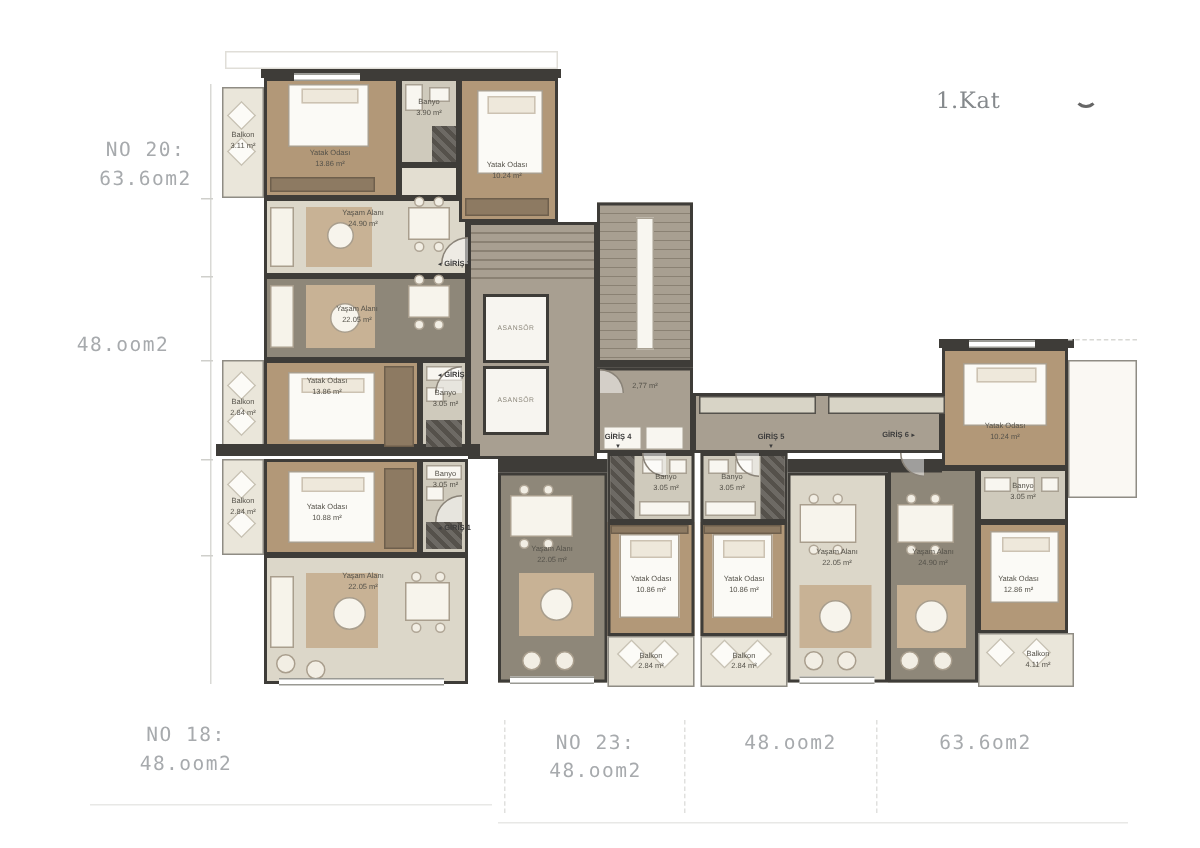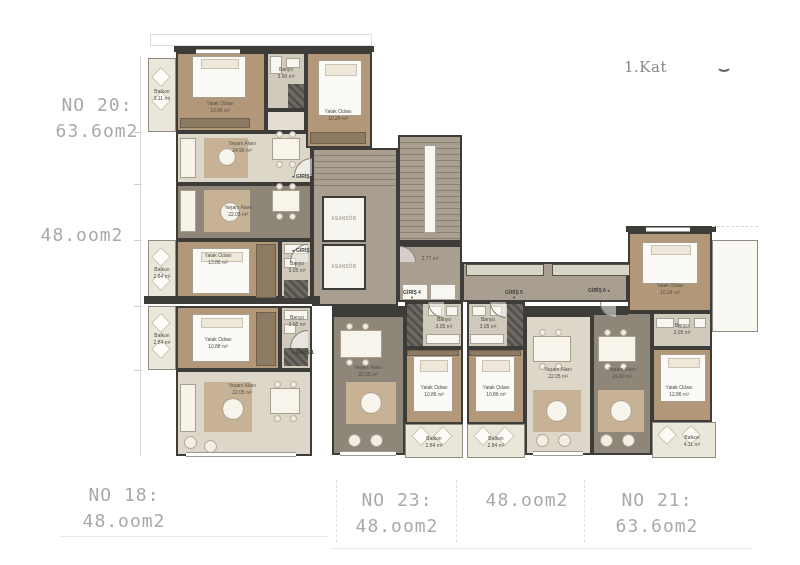--- a/index.html
+++ b/index.html
@@ -38,21 +38,21 @@
   .plan-label{position:absolute;transform:translate(-50%,-50%);font-size:5px;line-height:1.3;
               color:#55524a;text-align:center;white-space:nowrap;}
   .plan-label span{display:block;}
   .plan-label.lift{font-size:4.5px;letter-spacing:.4px;color:#8e897d;}
   .entry-label{position:absolute;transform:translate(-50%,-50%);font-size:5px;font-weight:700;
                color:#3c3c3c;white-space:nowrap;text-align:center;}
   .entry-label .arrow{font-size:4px;margin:0 1px;}
   
   .apt-label{position:absolute;width:120px;text-align:center;
              font-family:"DejaVu Sans Mono","Liberation Mono",monospace;
-             font-size:18px;letter-spacing:1px;color:#a7aaad;line-height:1.45;}
+             font-size:13px;letter-spacing:1px;color:#a7aaad;line-height:1.45;}
   .apt-label span{display:block;}
   .floor-label{position:absolute;font-family:"DejaVu Serif","Liberation Serif",serif;
                font-size:15px;color:#85898c;letter-spacing:.5px;}
   .north-mark{position:absolute;width:12px;height:12px;border:2px solid #666;border-radius:50%;
               border-color:transparent transparent #666 transparent;}
 </style>
 </head>
 <body>
 
 <div id="screen">
@@ -367,17 +367,16 @@
     <span>48.oom2</span>
   </div>
   <div class="apt-label" style="left:337px;top:487px">
     <span>NO 23:</span>
     <span>48.oom2</span>
   </div>
   <div class="apt-label" style="left:467px;top:487px">
     <span>48.oom2</span>
   </div>
   <div class="apt-label" style="left:597px;top:487px">
-    <span>NO 21:</span>
     <span>63.6om2</span>
   </div>
 
 </div>
 
 </body></html>

